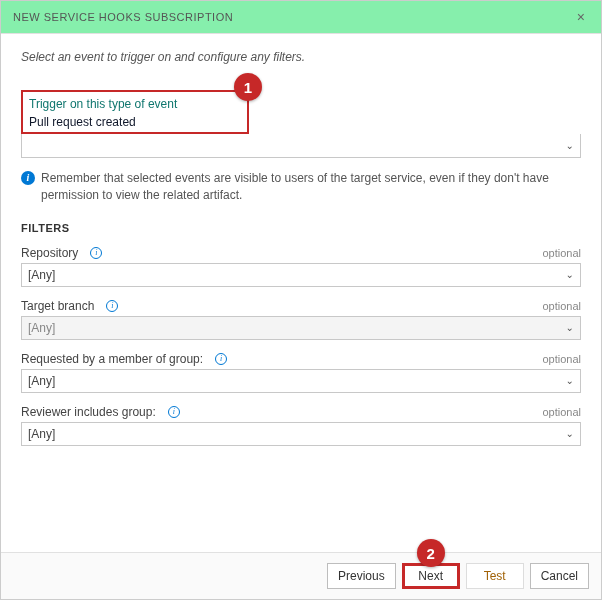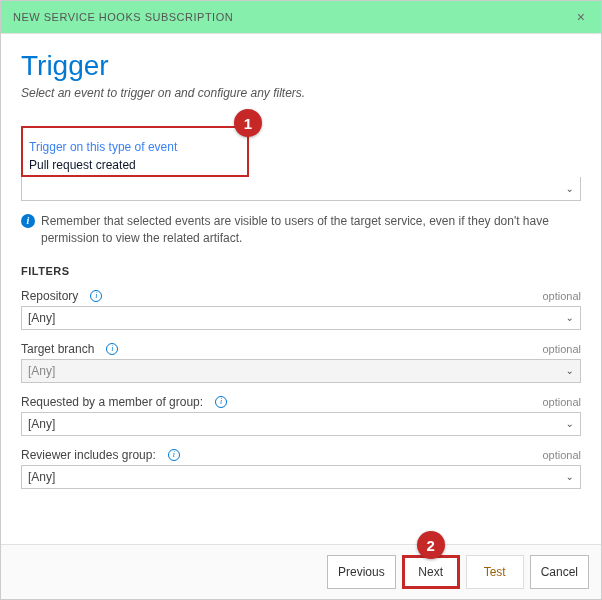--- a/index.html
+++ b/index.html
@@ -107,22 +107,22 @@
     background: #f4f4f4;
     color: #888;
     cursor: default;
   }
   .chevron {
     font-size: 10px;
     color: #555;
   }
   .highlight-inner-label {
     font-size: 12px;
-    color: #3b82f6;
-    padding: 12px 6px 2px 6px;
+    color: #0f766e;
+    padding: 5px 6px 2px 6px;
   }
   .highlight-inner-value {
     padding: 2px 6px 3px 6px;
     display: flex;
     justify-content: space-between;
     align-items: center;
     font-size: 12px;
     color: #0f172a;
   }
   .info-row {
@@ -174,21 +174,21 @@
     border-top: 1px solid #e1e1e1;
     background: #fafafa;
     padding: 10px 12px;
     display: flex;
     justify-content: flex-end;
     gap: 6px;
     position: relative;
   }
   .btn {
     min-width: 58px;
-    height: 34px;
+    height: 26px;
     border: 1px solid #bdbdbd;
     background: #fff;
     font-size: 12px;
     color: #333;
     padding: 0 10px;
     cursor: pointer;
     display: flex;
     align-items: center;
     justify-content: center;
   }
@@ -209,21 +209,20 @@
 </style>
 </head>
 <body>
 
 <div class="titlebar">
   <span class="titlebar-title">NEW SERVICE HOOKS SUBSCRIPTION</span>
   <span class="close-icon">×</span>
 </div>
 
 <div class="content">
-  <div class="page-title">Trigger</div>
   <div class="page-subtitle">Select an event to trigger on and configure any filters.</div>
 
   <div style="position:relative; width:228px;">
     <div class="highlight-box">
       <div class="highlight-inner-label">Trigger on this type of event</div>
       <div class="highlight-inner-value">
         <span>Pull request created</span>
       </div>
     </div>
     <div class="badge badge-1">1</div>

